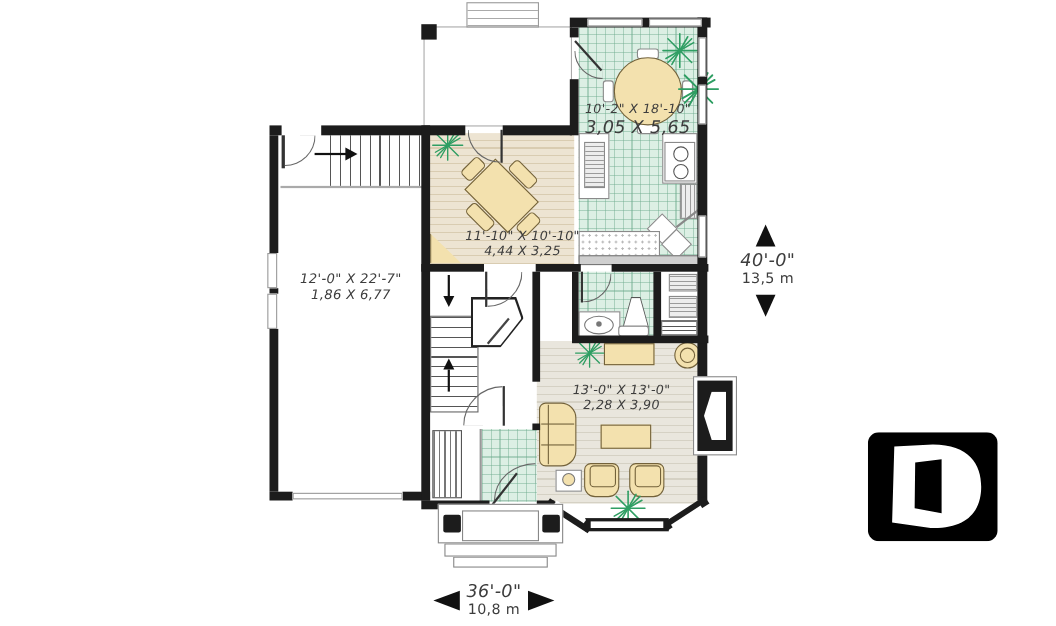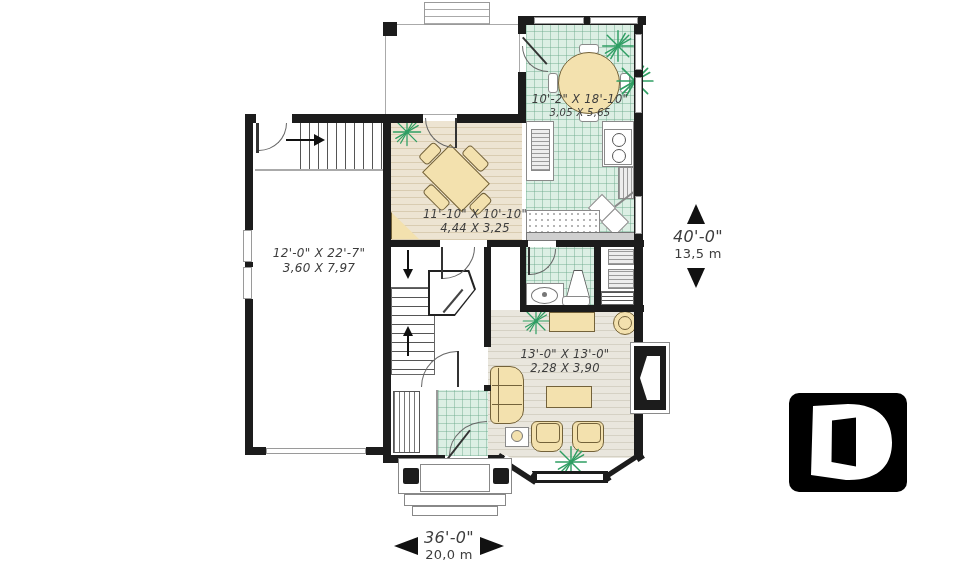--- a/index.html
+++ b/index.html
@@ -226,35 +226,35 @@
   <div class="arc" style="left:421px;top:351px;width:36px;height:36px;border-top:1px solid #666;border-left:1px solid #666;border-top-left-radius:100% 100%"></div>
 
   <div class="win" style="left:398px;top:458px;width:114px;height:36px;border-color:#888"></div>
   <div class="win" style="left:420px;top:464px;width:70px;height:28px;border-color:#888"></div>
   <div class="wall" style="left:403px;top:468px;width:16px;height:16px;border-radius:2px"></div>
   <div class="wall" style="left:493px;top:468px;width:16px;height:16px;border-radius:2px"></div>
   <div class="win" style="left:404px;top:494px;width:102px;height:12px;border-color:#888"></div>
   <div class="win" style="left:412px;top:506px;width:86px;height:10px;border-color:#888"></div>
 
   <div class="lbl" style="left:515px;top:93px;width:130px;font-size:11.5px">10'-2" X 18'-10"</div>
-  <div class="lbl" style="left:515px;top:107px;width:130px;font-size:10px">3,05 X 5,65</div>
+  <div class="lbl" style="left:515px;top:107px;width:130px;font-size:16px">3,05 X 5,65</div>
   <div class="lbl" style="left:408px;top:208px;width:134px;font-size:11.5px">11'-10" X 10'-10"</div>
   <div class="lbl" style="left:408px;top:222px;width:134px;font-size:11.5px">4,44 X 3,25</div>
   <div class="lbl" style="left:252px;top:247px;width:134px;font-size:12px">12'-0" X 22'-7"</div>
-  <div class="lbl" style="left:252px;top:262px;width:134px;font-size:12px">3,60 X 7,97</div>
+  <div class="lbl" style="left:252px;top:262px;width:134px;font-size:12px">1,86 X 6,77</div>
   <div class="lbl" style="left:498px;top:348px;width:134px;font-size:11.5px">13'-0" X 13'-0"</div>
   <div class="lbl" style="left:498px;top:362px;width:134px;font-size:11.5px">2,28 X 3,90</div>
 
   <div class="tri" style="left:687px;top:204px;border-bottom:20px solid #111;border-left:9px solid transparent;border-right:9px solid transparent"></div>
   <div class="lbl" style="left:664px;top:228px;width:68px;font-size:16px">40'-0"</div>
   <div class="lbl" style="left:664px;top:247px;width:68px;font-size:13px;font-style:normal">13,5 m</div>
   <div class="tri" style="left:687px;top:268px;border-top:20px solid #111;border-left:9px solid transparent;border-right:9px solid transparent"></div>
   <div class="tri" style="left:394px;top:537px;border-right:24px solid #111;border-top:9px solid transparent;border-bottom:9px solid transparent"></div>
   <div class="lbl" style="left:418px;top:529px;width:62px;font-size:16px">36'-0"</div>
-  <div class="lbl" style="left:418px;top:548px;width:62px;font-size:13px;font-style:normal">20,0 m</div>
+  <div class="lbl" style="left:418px;top:548px;width:62px;font-size:13px;font-style:normal">10,8 m</div>
   <div class="tri" style="left:480px;top:537px;border-left:24px solid #111;border-top:9px solid transparent;border-bottom:9px solid transparent"></div>
 
   <svg class="abs" style="left:789px;top:393px" width="118" height="99" viewBox="0 0 118 99">
     <rect x="0" y="0" width="118" height="99" rx="10" fill="#000"></rect>
     <path fill="#fff" fill-rule="evenodd" d="M24,13 L59,11 C92,11 103,29 103,49.5 C103,70 92,88 57,87 L22,82 L24,13 Z M43,27.5 L67,24.5 L67,73.5 L42.5,69 Z"></path>
   </svg>
 
 </div>
 
 </body></html>

